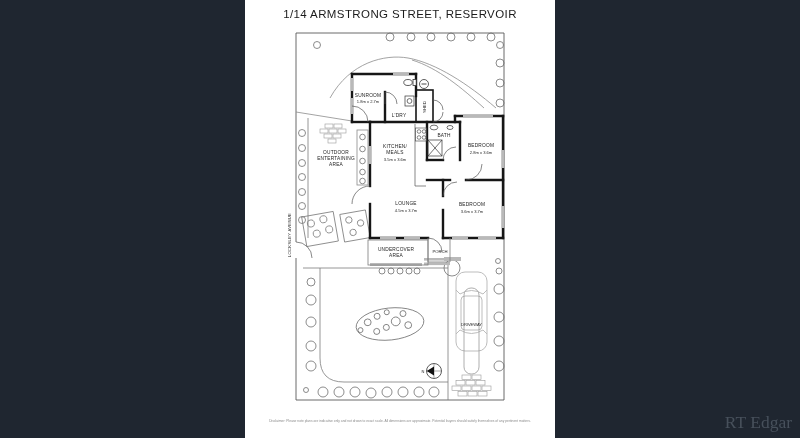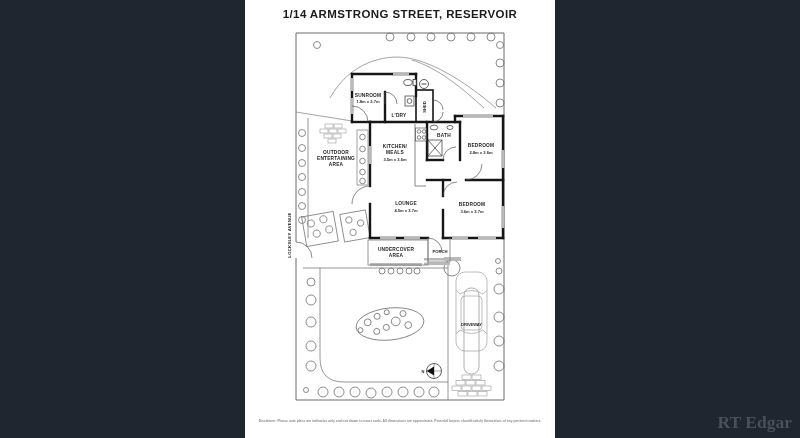--- a/index.html
+++ b/index.html
@@ -1,21 +1,21 @@
 <!DOCTYPE html>
 <html><head>
 <meta charset="utf-8">
 <style>
   html,body{margin:0;padding:0;}
   body{
     width:800px;height:438px;overflow:hidden;
     background:#1f2630;
     font-family:"Liberation Sans", sans-serif;
   }
-  .stage{position:relative;width:800px;height:438px;font-weight:bold;}
+  .stage{position:relative;width:800px;height:438px;}
   svg text{font-family:"Liberation Sans", sans-serif;}
   .room-label{font-size:4.8px;fill:#1d1d1d;letter-spacing:.2px;}
   .room-dims{font-size:4.1px;fill:#2a2a2a;}
   .tiny-label{font-size:4.2px;fill:#1d1d1d;}
   .title-text{font-size:11.5px;fill:#1b1b1b;letter-spacing:.4px;}
   .disclaimer-text{font-size:3.3px;fill:#8a8a8a;}
   .brand-text{font-family:"Liberation Serif", serif;font-size:17.5px;fill:#47505b;}
 </style>
 </head>
 <body>

